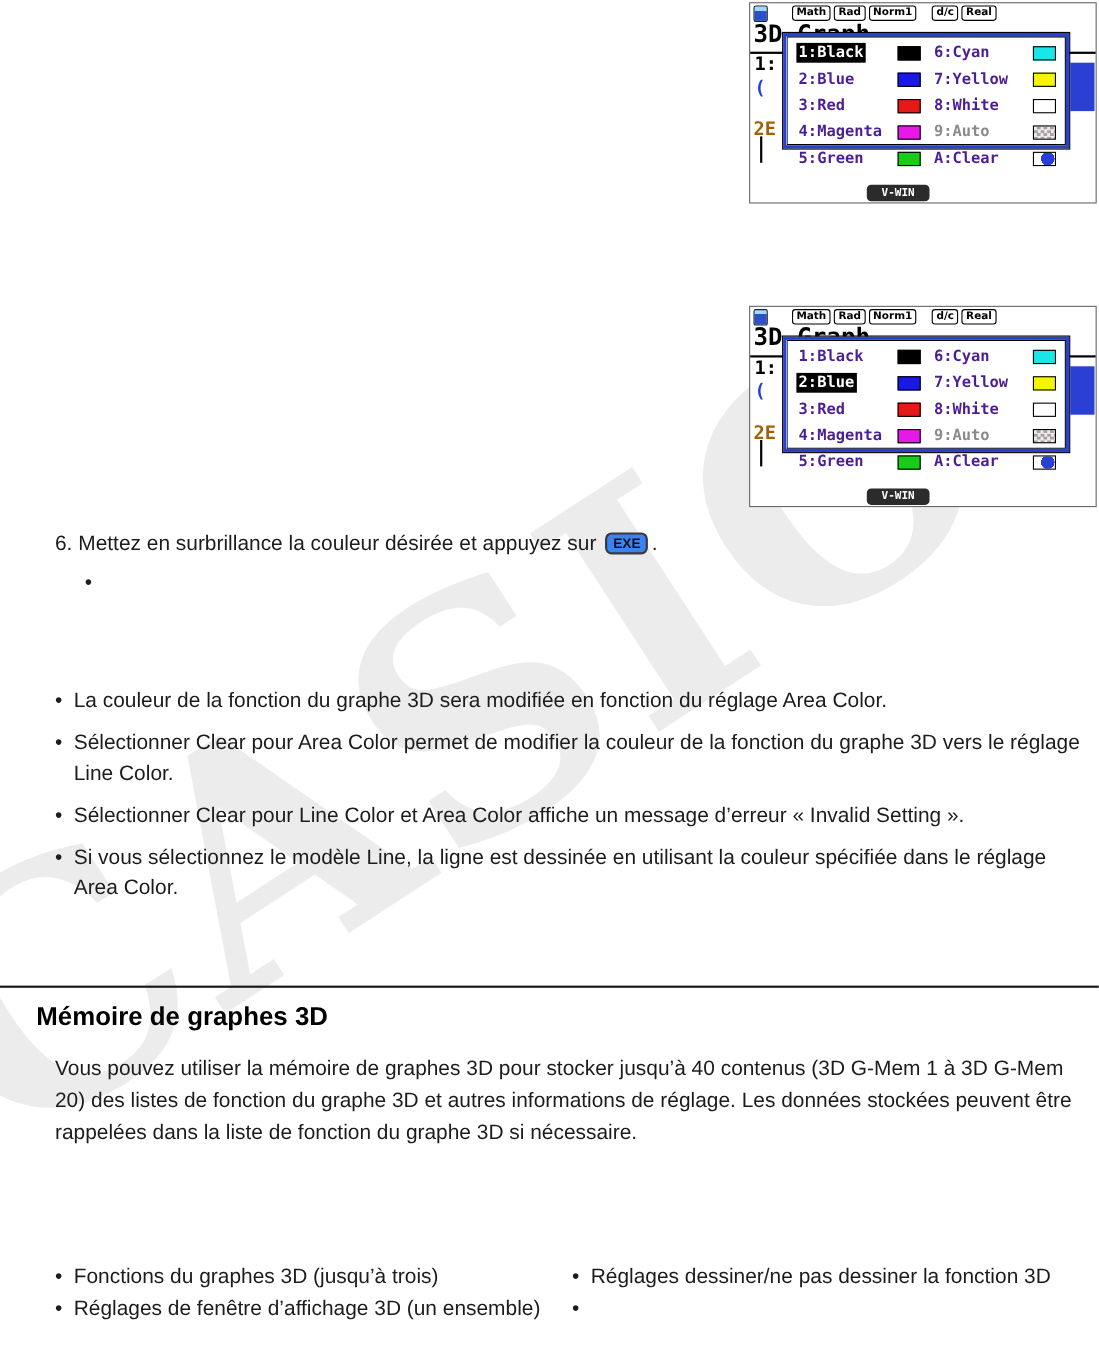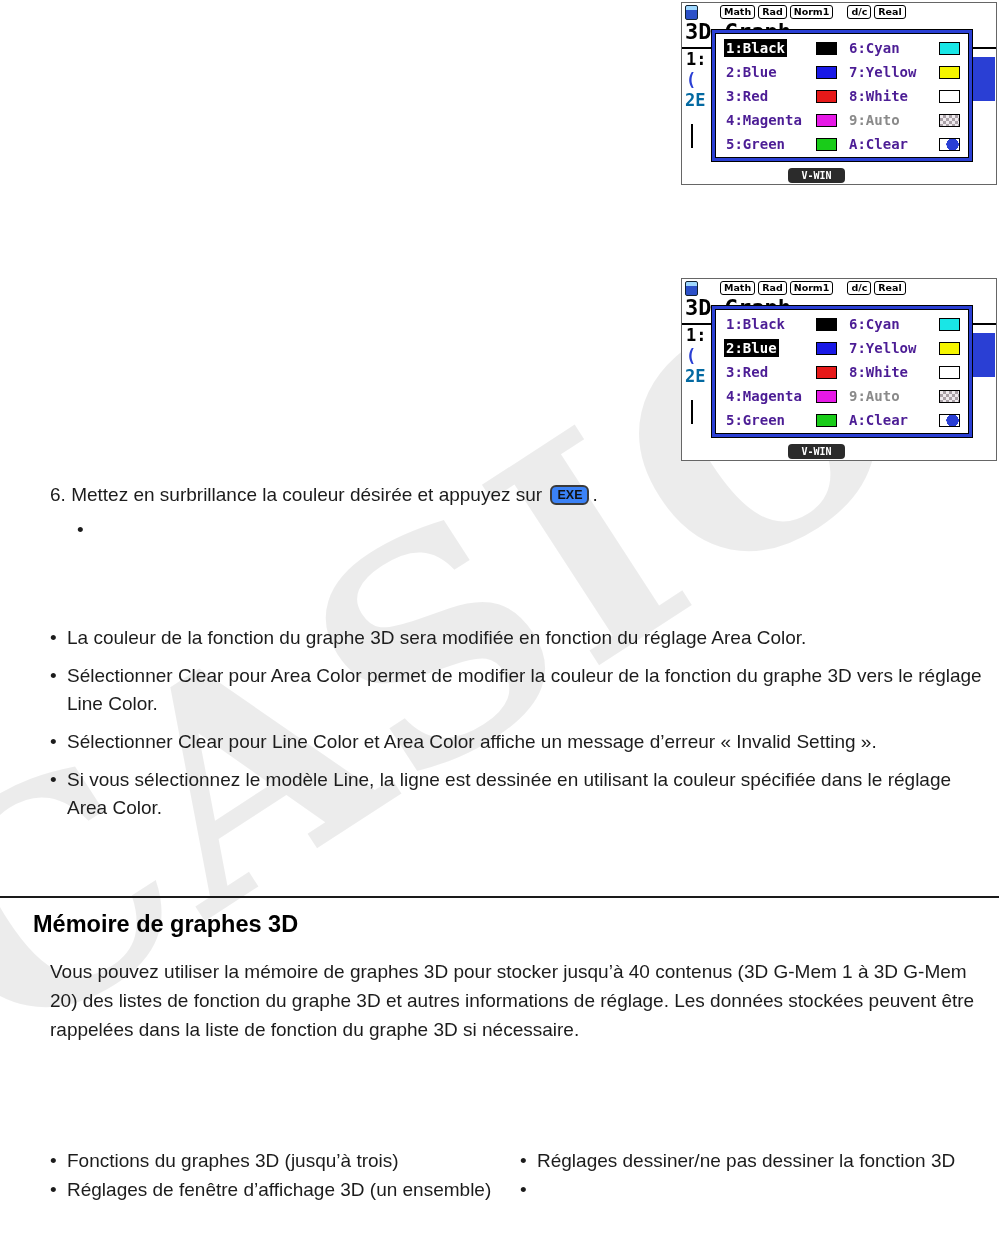--- a/index.html
+++ b/index.html
@@ -19,23 +19,23 @@
   .battery{width:11px;height:13px;border:1px solid #123;border-radius:2px;
        background:linear-gradient(180deg,#9fd8ff 0 30%,#2b50c8 30%);margin-right:22px;}
   .badge{border:1.5px solid #000;border-radius:3px;font:bold 9.5px "DejaVu Sans",sans-serif;
        padding:0 3px;height:12px;line-height:12px;margin-right:3px;color:#000;background:#fff;white-space:nowrap;}
   .badge-gap{margin-left:11px;}
   .calc-title{position:absolute;top:16px;left:3px;font:bold 22px "DejaVu Sans Mono",monospace;color:#000;white-space:nowrap;}
   .title-rule{position:absolute;top:44px;left:0;width:100%;height:2px;background:#000;}
   .sel-band{position:absolute;top:54px;left:291px;right:1px;height:44px;background:#2a3fd4;}
   .lst-1{position:absolute;top:46px;left:4px;font:bold 17px "DejaVu Sans Mono",monospace;color:#000;}
   .lst-2{position:absolute;top:67px;left:4px;font:bold 17px "DejaVu Sans Mono",monospace;color:#2a3fd4;}
-  .lst-3{position:absolute;top:87px;left:3px;font:bold 17px "DejaVu Sans Mono",monospace;color:#0369a1;}
+  .lst-3{position:absolute;top:105px;left:3px;font:bold 17px "DejaVu Sans Mono",monospace;color:#a16207;}
   .lst-cursor{position:absolute;top:121px;left:9px;width:2px;height:24px;background:#000;}
-  .popup{position:absolute;left:30px;top:27px;width:260px;height:131px;box-sizing:border-box;background:#fff;
+  .popup{position:absolute;left:30px;top:27px;width:260px;height:105px;box-sizing:border-box;background:#fff;
        border:3px solid #2a3fd4;outline:1px solid #000;box-shadow:inset 0 0 0 1px #000;
        display:grid;grid-template-columns:1fr 1fr;grid-auto-rows:24px;padding:3px 4px;align-items:center;}
   .pcell{display:flex;justify-content:space-between;align-items:center;padding:0 5px;}
   .plabel{font:bold 14px "DejaVu Sans Mono",monospace;color:#4c1d95;padding:1px 2px;white-space:nowrap;}
   .plabel.hl{background:#000;color:#fff;}
   .plabel.dim{color:#8a8a8a;}
   .swatch{width:21px;height:13px;border:1px solid #000;box-sizing:border-box;flex:0 0 auto;background:#fff;}
   .swatch-auto{background-image:conic-gradient(#a9a0a6 25%,#efeaee 0 50%,#a9a0a6 0 75%,#efeaee 0);background-size:6px 6px;}
   .swatch-clear{background:radial-gradient(circle at 66% 48%,#2a3fd4 0 44%,#fff 45%);}
   .fkey{position:absolute;left:106px;top:165px;width:57px;height:15px;background:#2b2b2b;color:#fff;

